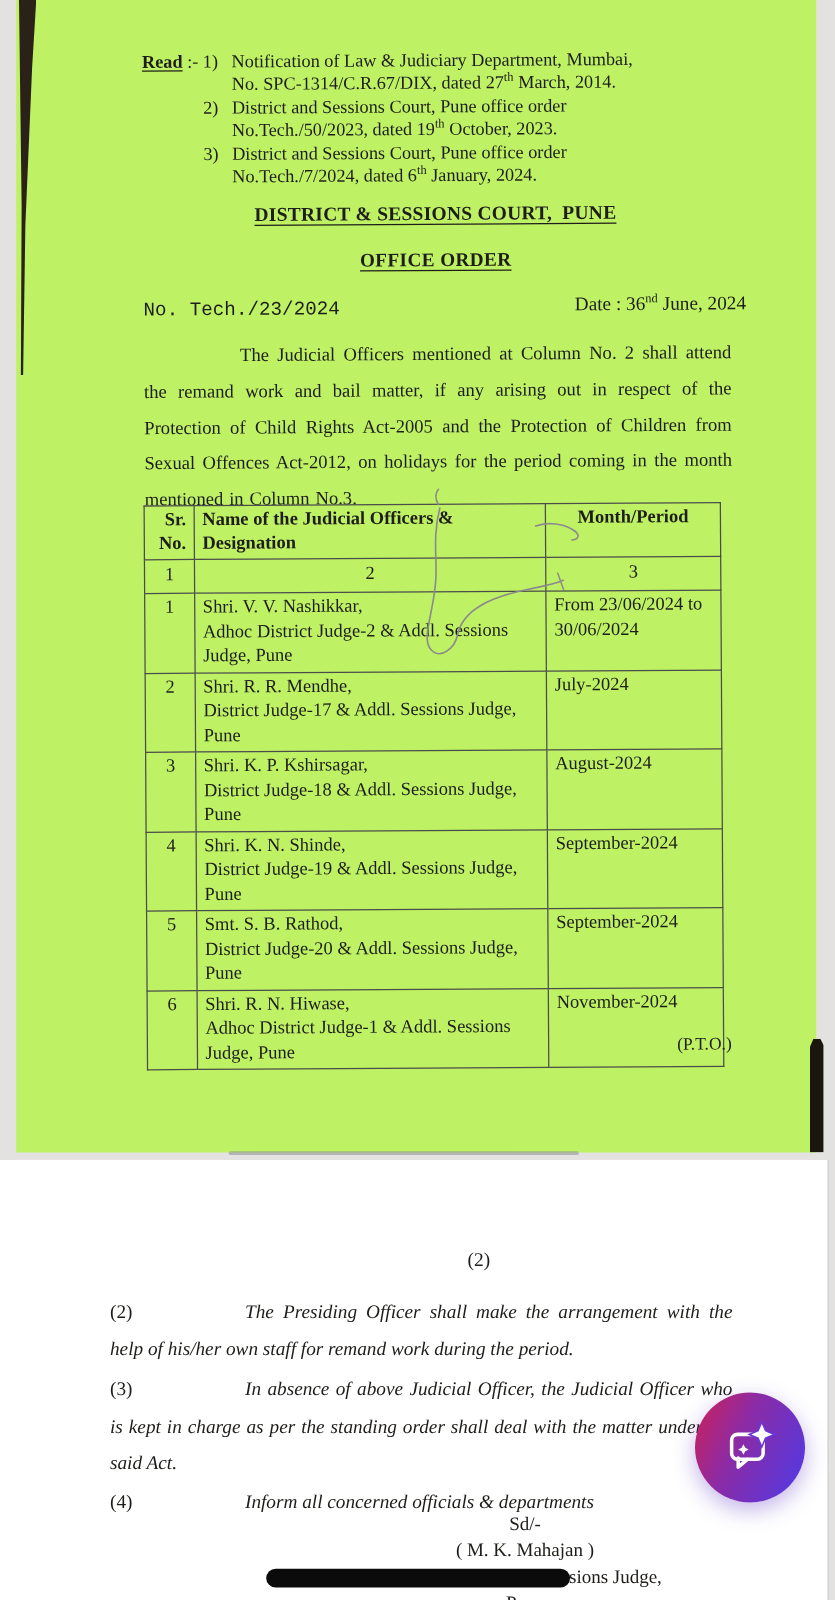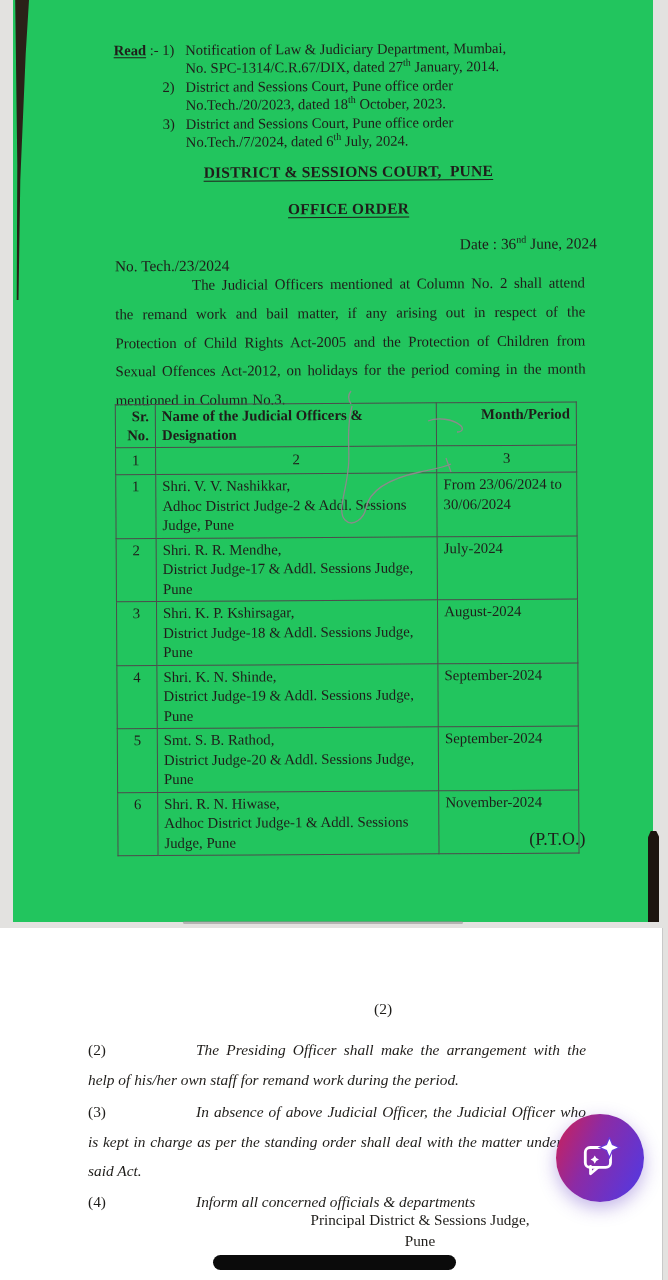--- a/index.html
+++ b/index.html
@@ -5,21 +5,21 @@
   html,body{margin:0;padding:0;}
   body{
     width:668px;height:1280px;position:relative;overflow:hidden;
     background:#e3e2e0;
     font-family:"Liberation Serif","DejaVu Serif",serif;
     color:#1f1d1a;
   }
   
   .page1{
     position:absolute;left:13px;top:0;width:640px;height:922px;
-    background:#22c55e;
+    background:#bef264;
   }
   .p1-content{position:absolute;left:0;top:0;width:640px;height:922px;
     transform:rotate(-0.35deg);transform-origin:320px 440px;}
   .binding-mark{
     position:absolute;left:1px;top:0;width:15px;height:300px;
     background:#2a2118;
     clip-path:polygon(8% 0,100% 0,78% 18%,42% 60%,30% 100%,18% 100%,22% 55%);
   }
   .right-bar{
     position:absolute;left:635px;top:831px;width:11px;height:91px;
@@ -38,45 +38,45 @@
   .doc-title{
     position:absolute;left:103px;top:163px;width:468px;text-align:center;
     font-size:15.6px;font-weight:bold;letter-spacing:.2px;
   }
   .doc-title span,.doc-subtitle span{text-decoration:underline;text-underline-offset:3px;}
   .doc-subtitle{
     position:absolute;left:103px;top:200px;width:468px;text-align:center;
     font-size:15.4px;font-weight:bold;letter-spacing:.3px;
   }
   .ref-row{position:absolute;left:103px;top:236px;width:470px;font-size:15.4px;}
-  .ref-no{position:absolute;left:0;top:20px;}
+  .ref-no{position:absolute;left:0;top:2px;font-family:Liberation Mono, monospace;}
   .ref-date{position:absolute;right:-12px;top:0;}
   sup{font-size:10px;line-height:0;}
   .body-para{
     position:absolute;left:103px;top:270px;width:470px;
     font-size:14.9px;line-height:28.8px;text-align:justify;text-indent:77px;
     word-spacing:1px;
   }
   
   .jtable{
     position:absolute;left:102px;top:403px;width:462px;
     border-collapse:collapse;font-size:14.8px;
   }
   .jtable td,.jtable th{border:1px solid #4c4c4c;vertical-align:top;padding:2px 6px;}
   .col-sr{width:40px;}
   .col-name{width:282px;}
   .col-month{width:140px;}
   .th-sr{font-weight:bold;text-align:right;line-height:19px;padding-left:5px;}
   .th-name{font-weight:bold;text-align:left;line-height:19px;padding-top:6px;}
-  .th-month{font-weight:bold;text-align:right;line-height:19px;padding-top:6px;height:36px;}
+  .th-month{font-weight:bold;text-align:center;line-height:19px;padding-top:6px;height:36px;}
   .colnum-cell{text-align:center;height:22px;line-height:20px;padding:1px;}
   .cell-sr{text-align:center;line-height:19.5px;padding-top:4px;}
   .cell-name{line-height:19.5px;padding-top:4px;height:55px;}
   .cell-month{line-height:19.5px;padding-top:4px;}
-  .pto{position:absolute;left:500px;top:830px;width:70px;text-align:right;font-size:18px;}
+  .pto{position:absolute;left:500px;top:830px;width:70px;text-align:right;font-size:14px;}
   
   .page2{
     position:absolute;left:0;top:928px;width:662px;height:352px;
     background:#ffffff;border-right:1px solid #c9c9c9;
   }
   .page-num2{position:absolute;left:374px;top:72px;font-size:15.5px;}
   .p2-para{position:absolute;left:88px;width:498px;font-size:15.4px;line-height:29.5px;text-align:justify;}
   .p2-para .pnum{position:absolute;left:0;top:0;}
   .p2-para .ptext{display:block;text-indent:108px;font-style:italic;}
   .para-2{top:107px;}
@@ -111,35 +111,35 @@
   <div class="p1-content">
 
     <div class="read-block">
       <span class="read-label">Read</span>
         <span class="read-sep"> :- </span>
       <div class="read-items">
         <div class="read-item">
           <span class="read-num">1)</span>
           <div class="read-lines">
             <div>Notification of Law &amp; Judiciary Department, Mumbai,</div>
-            <div><span>No. SPC-1314/C.R.67/DIX, dated 27</span><sup>th</sup><span> January, 2014.</span></div>
+            <div><span>No. SPC-1314/C.R.67/DIX, dated 27</span><sup>th</sup><span> March, 2014.</span></div>
           </div>
         </div>
         <div class="read-item">
           <span class="read-num">2)</span>
           <div class="read-lines">
             <div>District and Sessions Court, Pune office order</div>
-            <div><span>No.Tech./20/2023, dated 18</span><sup>th</sup><span> October, 2023.</span></div>
+            <div><span>No.Tech./50/2023, dated 19</span><sup>th</sup><span> October, 2023.</span></div>
           </div>
         </div>
         <div class="read-item">
           <span class="read-num">3)</span>
           <div class="read-lines">
             <div> District and Sessions Court, Pune office order</div>
-            <div><span>No.Tech./7/2024, dated 6</span><sup>th</sup><span> July, 2024.</span></div>
+            <div><span>No.Tech./7/2024, dated 6</span><sup>th</sup><span> January, 2024.</span></div>
           </div>
         </div>
       </div>
     </div>
 
     <div class="doc-title"><span>DISTRICT &amp; SESSIONS COURT,&nbsp; PUNE</span></div>
     <div class="doc-subtitle"><span>OFFICE ORDER</span></div>
 
     <div class="ref-row">
       <span class="ref-no">No. Tech./23/2024</span>
@@ -230,20 +230,22 @@
   <div class="p2-para para-3">
     <span class="pnum">(3)</span>
     <span class="ptext">In absence of above Judicial Officer, the Judicial Officer who is kept in charge as per the standing order shall deal with the matter under the said Act.</span>
   </div>
   <div class="p2-para para-4">
     <span class="pnum">(4)</span>
     <span class="ptext">Inform all concerned officials &amp; departments</span>
   </div>
 
   <div class="sig-block">
+    <div>Sd/-</div>
+    <div>( M. K. Mahajan )</div>
     <div>Principal District &amp; Sessions Judge,</div>
     <div>Pune</div>
   </div>
 
   <div class="redaction-bar"></div>
 </div>
 
 <svg class="ink-overlay" viewBox="0 0 668 1280" xmlns="http://www.w3.org/2000/svg">
   <path d="M351,391 C347,396 349,401 351,404" stroke="#8b8b8b" stroke-width="1.3" fill="none"></path>
   <path d="M352,406 C345,432 351,452 348,470 C346,492 337,512 345,520 C353,528 364,518 366,508 C370,488 392,478 420,472 C434,469 445,467 451,464" stroke="#8b8b8b" stroke-width="1.3" fill="none"></path>

